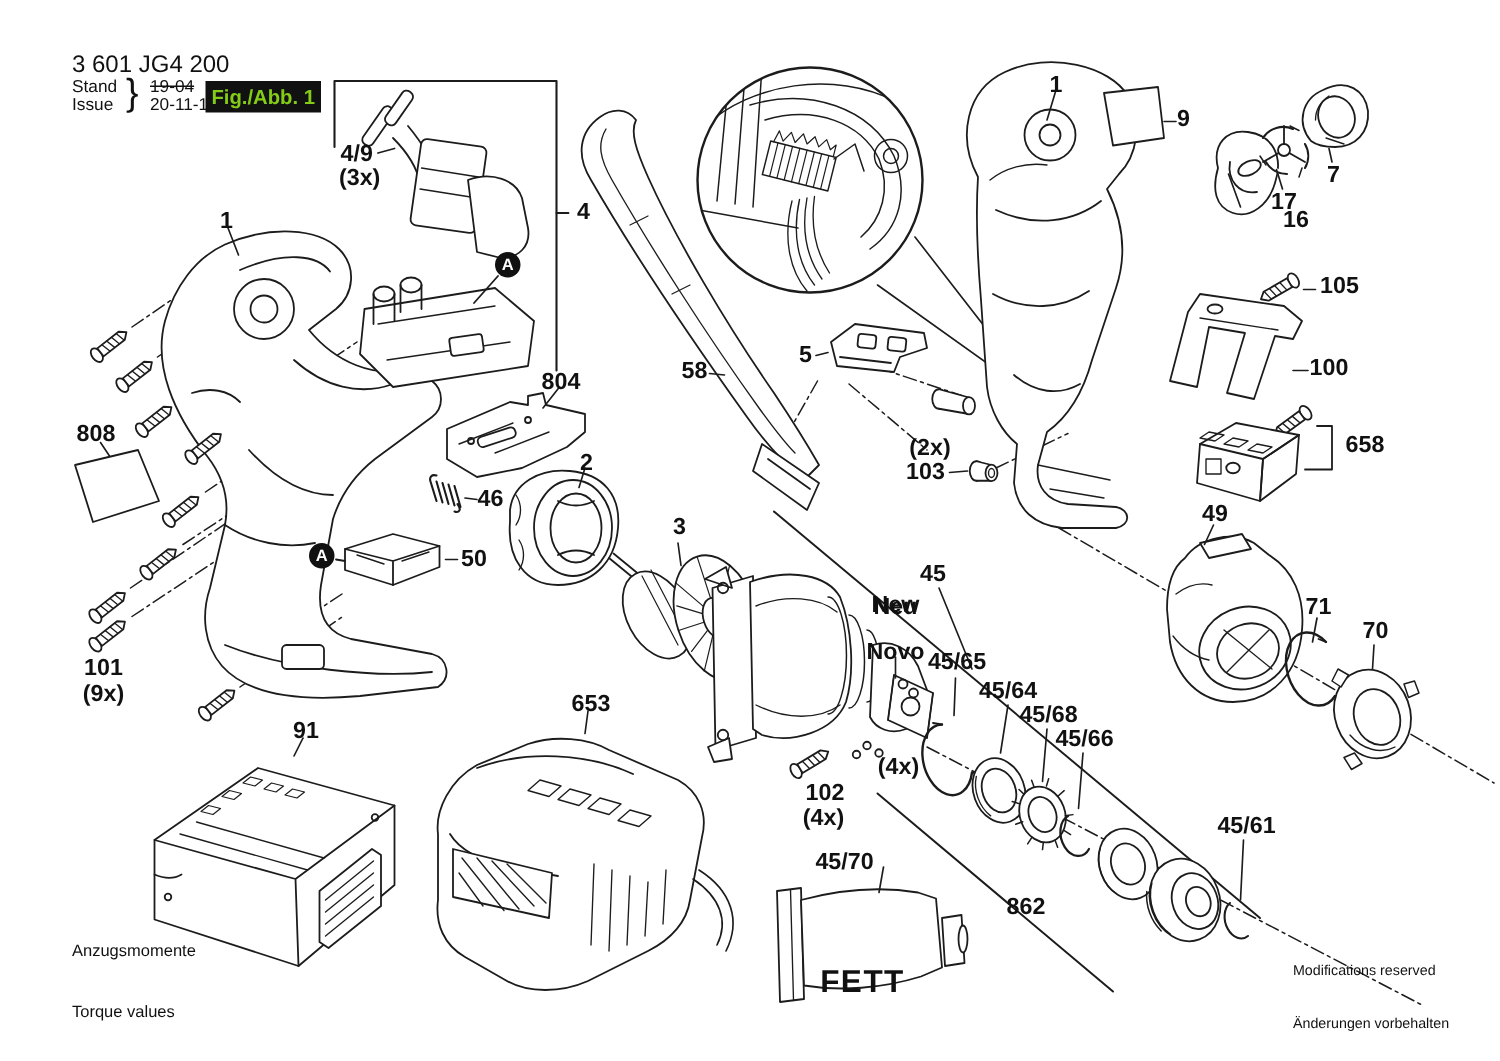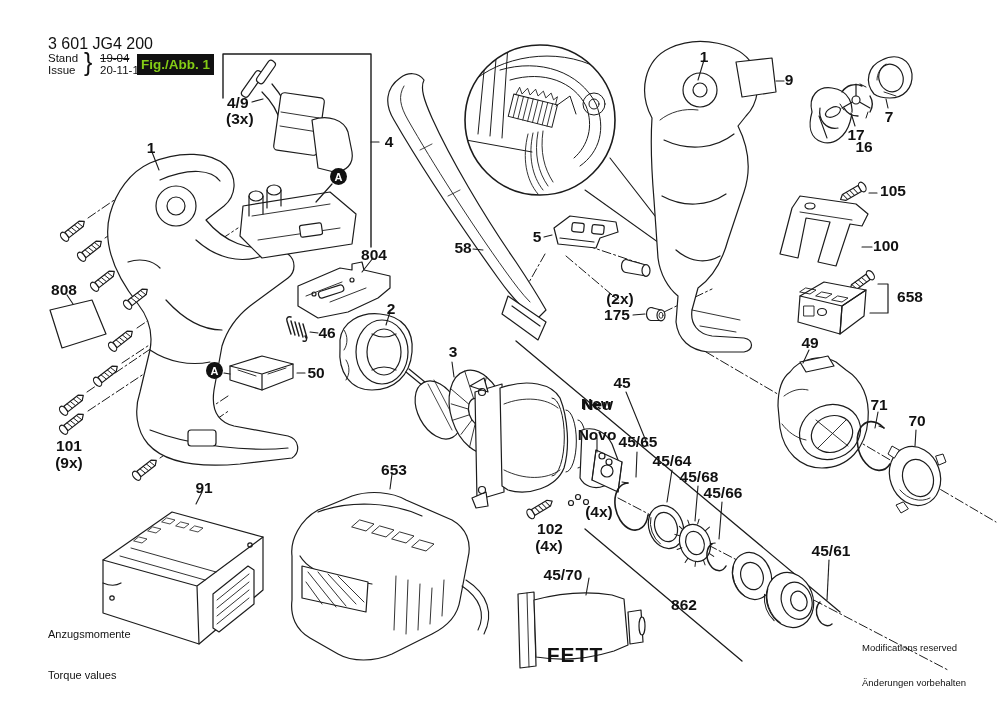--- a/index.html
+++ b/index.html
@@ -419,21 +419,21 @@
 <div class="lbl" style="left:316px;top:365px;">50</div>
 <div class="lbl" style="left:391px;top:301px;">2</div>
 <div class="lbl" style="left:453px;top:344px;">3</div>
 <div class="lbl" style="left:69px;top:438px;text-align:right;">101</div>
 <div class="lbl" style="left:69px;top:455px;">(9x)</div>
 <div class="lbl" style="left:204px;top:480px;">91</div>
 <div class="lbl" style="left:394px;top:462px;">653</div>
 <div class="lbl" style="left:463px;top:240px;">58</div>
 <div class="lbl" style="left:537px;top:229px;">5</div>
 <div class="lbl" style="left:620px;top:291px;">(2x)</div>
-<div class="lbl" style="left:617px;top:307px;">175</div>
+<div class="lbl" style="left:617px;top:307px;">103</div>
 <div class="lbl" style="left:704px;top:49px;">1</div>
 <div class="lbl" style="left:789px;top:72px;">9</div>
 <div class="lbl" style="left:829px;top:139px;margin-left:35px;">16</div>
 <div class="lbl" style="left:856px;top:127px;">17</div>
 <div class="lbl" style="left:889px;top:109px;">7</div>
 <div class="lbl" style="left:893px;top:183px;">105</div>
 <div class="lbl" style="left:886px;top:238px;">100</div>
 <div class="lbl" style="left:910px;top:289px;">658</div>
 <div class="lbl" style="left:810px;top:335px;">49</div>
 <div class="lbl" style="left:879px;top:397px;">71</div>

